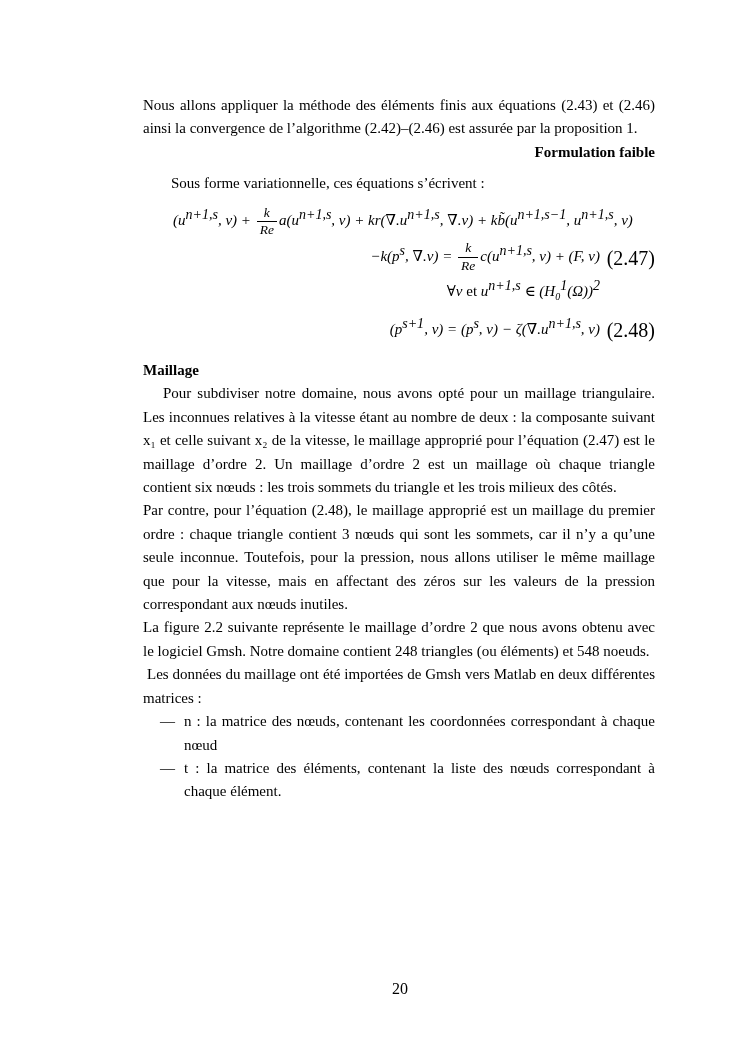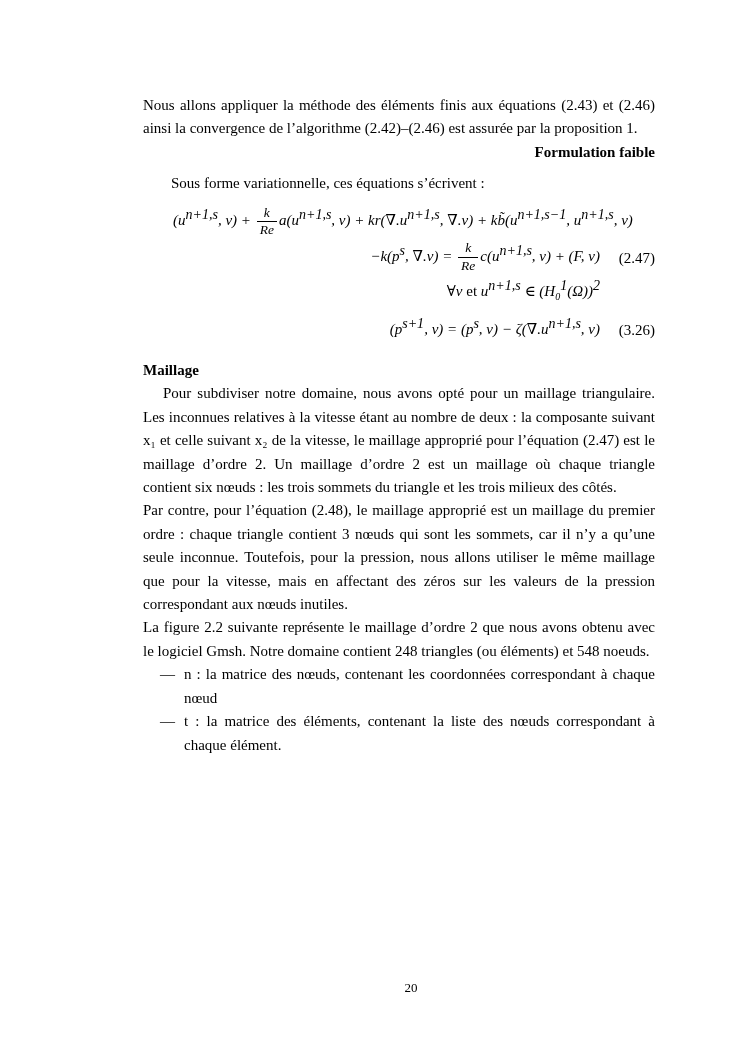--- a/index.html
+++ b/index.html
@@ -29,31 +29,31 @@
   .eq-row.r4{text-align:right;padding-right:55px;padding-bottom:2px;}
   .math{font-style:italic;font-size:15px;}
   .math sup{font-size:14px;line-height:0;}
   .math sub{font-size:10px;line-height:0;}
   .math .up{font-style:normal;}
   .frac{display:inline-block;vertical-align:middle;text-align:center;
         margin:0 2px;font-size:13.5px;line-height:1.1;}
   .frac .num{display:block;padding:0 3px 1px;border-bottom:1px solid #000;}
   .frac .den{display:block;padding:1px 3px 0;font-family:Liberation Serif, serif;}
   .eq-num{position:absolute;right:0;top:50%;transform:translateY(-50%);
-          font-style:normal;font-size:15px;text-align:center;}
+          font-style:normal;font-size:20px;text-align:center;}
 
   
   .list{margin:0;}
   .list-item{display:flex;}
   .dash{flex:none;width:24px;padding-left:17px;}
   .li-text{flex:1;text-align:justify;}
 
   
-  .footer{position:absolute;left:155px;width:512px;top:980px;
-          text-align:center;font-size:13px;}
+  .footer{position:absolute;left:144px;width:512px;top:980px;
+          text-align:center;font-size:16px;}
 </style>
 </head>
 <body>
 
 <div class="page">
   <div class="content">
 
     <p class="para">Nous allons appliquer la méthode des éléments finis aux équations (2.43) et (2.46) ainsi la convergence de l’algorithme (2.42)–(2.46) est assurée par la proposition 1.</p>
 
     <h3 class="heading h-formulation">Formulation faible</h3>
@@ -66,29 +66,30 @@
       </div>
       <div class="eq-row r2">
         <span class="math">−k(p<sup>s</sup>, ∇.v) = <span class="frac"><span class="num">k</span><span class="den">Re</span></span>c(u<sup>n+1,s</sup>, v) + (F, v)</span>
         <span class="eq-num">(2.47)</span>
       </div>
       <div class="eq-row r3">
         <span class="math">∀v <span class="up">et</span> u<sup>n+1,s</sup> ∈ (H<sub>0</sub><sup>1</sup>(Ω))<sup>2</sup></span>
       </div>
       <div class="eq-row r4">
         <span class="math">(p<sup>s+1</sup>, v) = (p<sup>s</sup>, v) − ζ(∇.u<sup>n+1,s</sup>, v)</span>
-        <span class="eq-num">(3.26)</span>
+        <span class="eq-num">(2.48)</span>
       </div>
     </div>
 
     <h3 class="heading h-maillage">Maillage</h3>
 
     <p class="para indent">Pour subdiviser notre domaine, nous avons opté pour un maillage triangulaire. Les inconnues relatives à la vitesse étant au nombre de deux : la composante suivant x₁ et celle suivant x₂ de la vitesse, le maillage approprié pour l’équation (2.47) est le maillage d’ordre 2. Un maillage d’ordre 2 est un maillage où chaque triangle contient six nœuds : les trois sommets du triangle et les trois milieux des côtés.</p>
     <p class="para">Par contre, pour l’équation (2.48), le maillage approprié est un maillage du premier ordre : chaque triangle contient 3 nœuds qui sont les sommets, car il n’y a qu’une seule inconnue. Toutefois, pour la pression, nous allons utiliser le même maillage que pour la vitesse, mais en affectant des zéros sur les valeurs de la pression correspondant aux nœuds inutiles.</p>
     <p class="para">La figure 2.2 suivante représente le maillage d’ordre 2 que nous avons obtenu avec le logiciel Gmsh. Notre domaine contient 248 triangles (ou éléments) et 548 noeuds.</p>
+    <p class="para tiny-indent">Les données du maillage ont été importées de Gmsh vers Matlab en deux différentes matrices :</p>
 
     <div class="list">
       <div class="list-item">
         <span class="dash">—</span>
         <span class="li-text">n : la matrice des nœuds, contenant les coordonnées correspondant à chaque nœud</span>
       </div>
       <div class="list-item">
         <span class="dash">—</span>
         <span class="li-text">t : la matrice des éléments, contenant la liste des nœuds correspondant à chaque élément.</span>
       </div>

